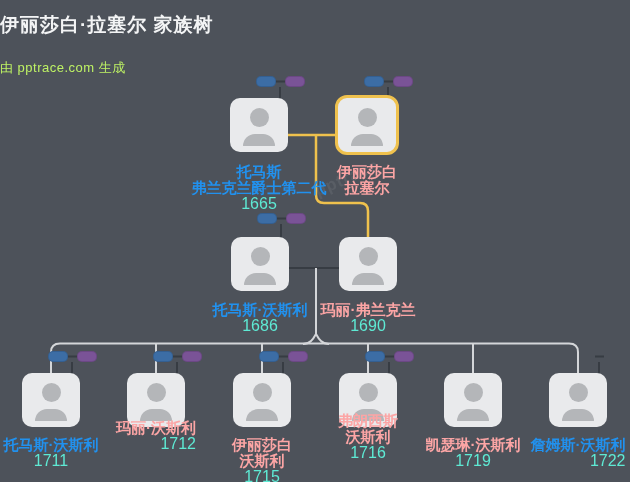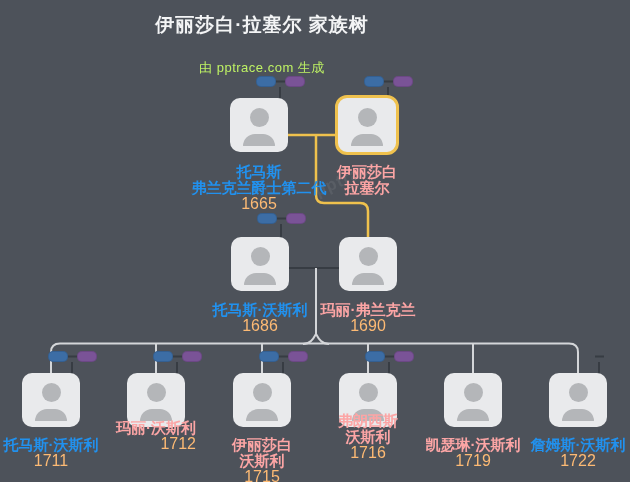--- a/index.html
+++ b/index.html
@@ -1,21 +1,21 @@
 <!DOCTYPE html>
 <html><head>
 <meta charset="utf-8">
 <style>
   html,body{margin:0;padding:0;}
   body{
     width:630px;height:482px;position:relative;overflow:hidden;
     background:#4d525a;
     font-family:"Liberation Sans","DejaVu Sans",sans-serif;
   }
-  .hdr{position:absolute;left:0;top:12px;width:524px;text-align:center;z-index:5;}
+  .hdr{position:absolute;left:0;top:12px;width:524px;text-align:left;z-index:5;}
   .title{font-size:19px;font-weight:bold;color:#f3f4f5;letter-spacing:1px;}
   .subtitle{margin-top:21px;font-size:13px;color:#bef264;letter-spacing:.5px;}
   .watermark{
     position:absolute;left:312px;top:183px;z-index:1;
     color:rgba(255,255,255,0.07);font-size:17px;font-weight:bold;
     transform:rotate(-24deg);transform-origin:left top;letter-spacing:1px;
     pointer-events:none;
   }
   svg.wires{position:absolute;left:0;top:0;z-index:2;}
   .badge{
@@ -39,21 +39,21 @@
     position:absolute;left:50%;top:36px;width:32px;height:12px;margin-left:-16px;
     background:#b4b6b9;border-radius:16px 16px 0 0;
   }
   .label{
     position:absolute;z-index:5;text-align:center;white-space:nowrap;
     transform:translateX(-50%);line-height:16px;margin-top:8px;
   }
   .label .nm{font-size:15px;font-weight:bold;}
   .label .nm.male{color:#2191ee;}
   .label .nm.female{color:#fca5a5;}
-  .label .yr{font-size:16px;color:#fdba74;}
+  .label .yr{font-size:16px;color:#5eead4;}
 </style>
 </head>
 <body>
 
 <div class="hdr">
   <div class="title">伊丽莎白·拉塞尔 家族树</div>
   <div class="subtitle">由 pptrace.com 生成</div>
 </div>
 
 <div class="watermark">pptrace</div>
@@ -175,17 +175,17 @@
       <div class="shoulders"></div>
     </div>
     <div class="label" style="left: 473px; top: 429px;">
       <div class="nm female">凯瑟琳·沃斯利</div>
       <div class="yr">1719</div>
     </div>
     <div class="card" style="left: 549px; top: 373px;">
       <div class="head"></div>
       <div class="shoulders"></div>
     </div>
-    <div class="label" style="left: 578px; top: 429px;">
+    <div class="label" style="left: 578px; top: 429px; text-align: right;">
       <div class="nm male">詹姆斯·沃斯利</div>
       <div class="yr">1722</div>
     </div>
   </div>
 
 </body></html>

